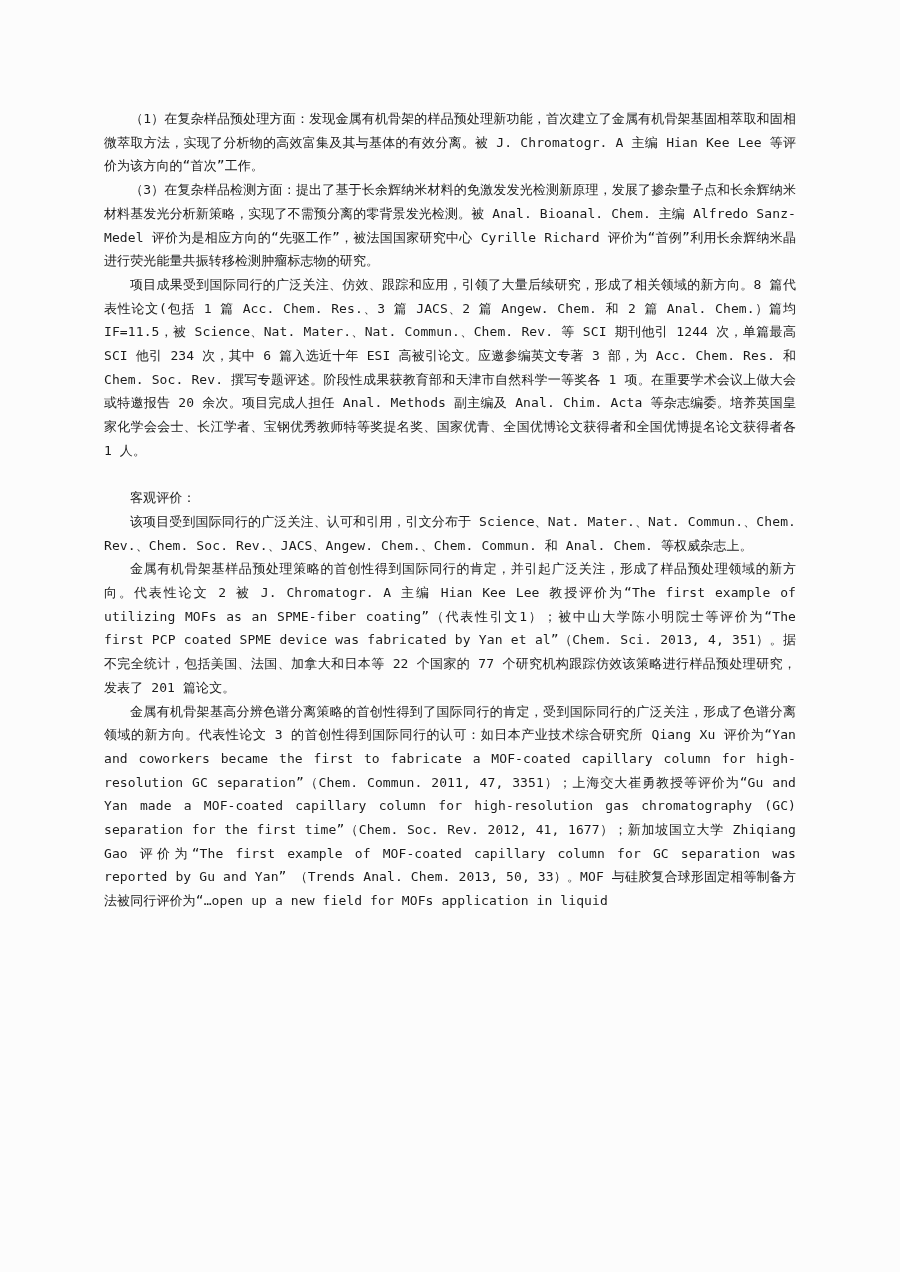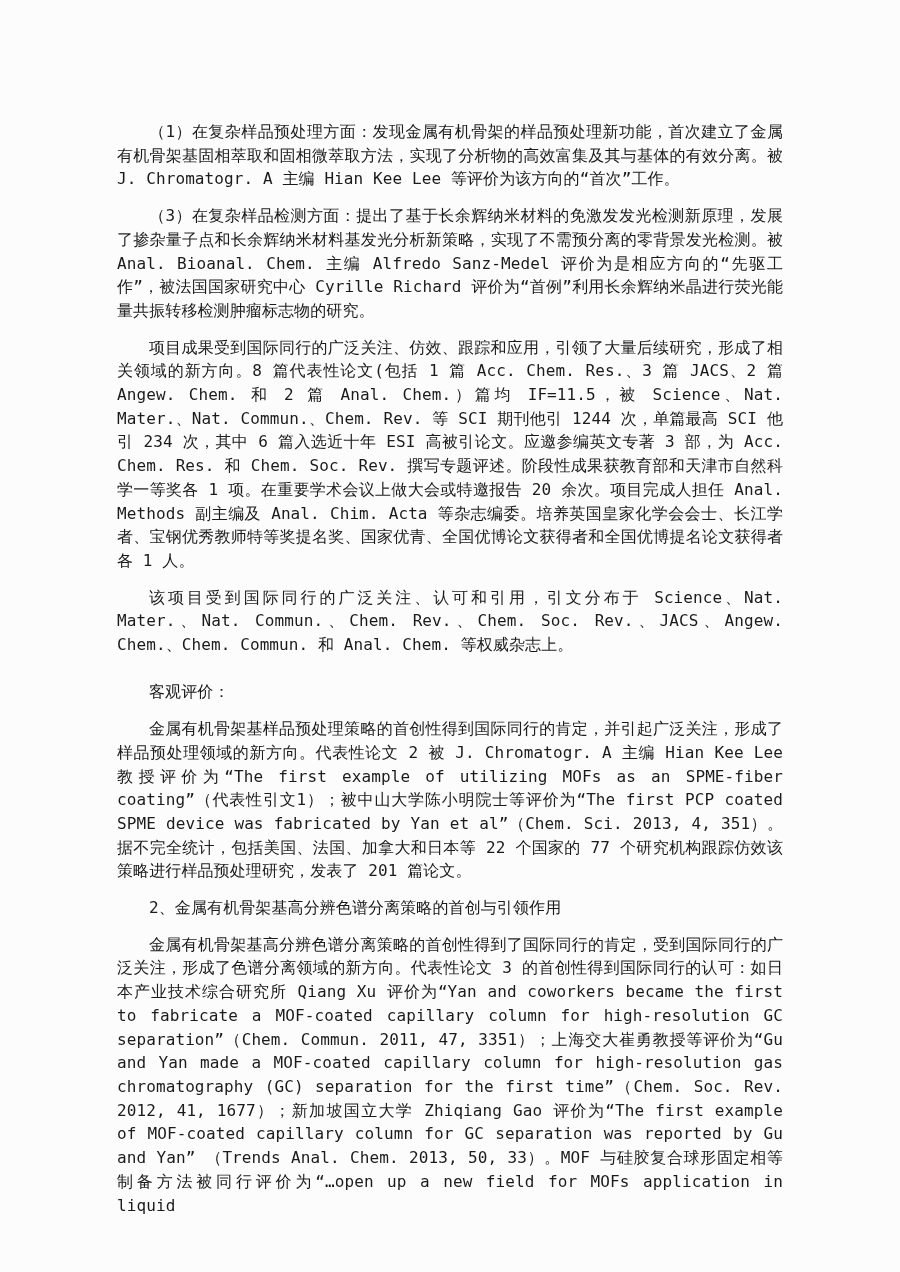--- a/index.html
+++ b/index.html
@@ -15,37 +15,36 @@
     position: relative;
     overflow: hidden;
   }
   .page {
     position: absolute;
     left: 104px;
     top: 107px;
     width: 692px;
   }
   .para {
-    margin: 13px;
-    font-size: 16px;
+    margin: 0;
+    font-size: 13px;
     line-height: 23.7px;
     text-align: justify;
     text-indent: 2em;
     letter-spacing: 0.1px;
     word-break: break-word;
   }
   .gap-before {
     margin-top: 23.7px;
   }
 </style>
 </head>
 <body style="background: rgb(252, 252, 252); color: rgb(27, 27, 27);">
 
 <div class="page">
   <p class="para">（1）在复杂样品预处理方面：发现金属有机骨架的样品预处理新功能，首次建立了金属有机骨架基固相萃取和固相微萃取方法，实现了分析物的高效富集及其与基体的有效分离。被 J. Chromatogr. A 主编 Hian Kee Lee 等评价为该方向的“首次”工作。</p>
   <p class="para">（3）在复杂样品检测方面：提出了基于长余辉纳米材料的免激发发光检测新原理，发展了掺杂量子点和长余辉纳米材料基发光分析新策略，实现了不需预分离的零背景发光检测。被 Anal. Bioanal. Chem. 主编 Alfredo Sanz-Medel 评价为是相应方向的“先驱工作”，被法国国家研究中心 Cyrille Richard 评价为“首例”利用长余辉纳米晶进行荧光能量共振转移检测肿瘤标志物的研究。</p>
   <p class="para">项目成果受到国际同行的广泛关注、仿效、跟踪和应用，引领了大量后续研究，形成了相关领域的新方向。8 篇代表性论文(包括 1 篇 Acc. Chem. Res.、3 篇 JACS、2 篇 Angew. Chem. 和 2 篇 Anal. Chem.）篇均 IF=11.5，被 Science、Nat. Mater.、Nat. Commun.、Chem. Rev. 等 SCI 期刊他引 1244 次，单篇最高 SCI 他引 234 次，其中 6 篇入选近十年 ESI 高被引论文。应邀参编英文专著 3 部，为 Acc. Chem. Res. 和 Chem. Soc. Rev. 撰写专题评述。阶段性成果获教育部和天津市自然科学一等奖各 1 项。在重要学术会议上做大会或特邀报告 20 余次。项目完成人担任 Anal. Methods 副主编及 Anal. Chim. Acta 等杂志编委。培养英国皇家化学会会士、长江学者、宝钢优秀教师特等奖提名奖、国家优青、全国优博论文获得者和全国优博提名论文获得者各 1 人。</p>
+  <p class="para gap-before">客观评价：</p>
   <p class="para">该项目受到国际同行的广泛关注、认可和引用，引文分布于 Science、Nat. Mater.、Nat. Commun.、Chem. Rev.、Chem. Soc. Rev.、JACS、Angew. Chem.、Chem. Commun. 和 Anal. Chem. 等权威杂志上。</p>
-  <p class="para gap-before">客观评价：</p>
   <p class="para">金属有机骨架基样品预处理策略的首创性得到国际同行的肯定，并引起广泛关注，形成了样品预处理领域的新方向。代表性论文 2 被 J. Chromatogr. A 主编 Hian Kee Lee 教授评价为“The first example of utilizing MOFs as an SPME-fiber coating”（代表性引文1）；被中山大学陈小明院士等评价为“The first PCP coated SPME device was fabricated by Yan et al”（Chem. Sci. 2013, 4, 351）。据不完全统计，包括美国、法国、加拿大和日本等 22 个国家的 77 个研究机构跟踪仿效该策略进行样品预处理研究，发表了 201 篇论文。</p>
-  <p class="para">2、金属有机骨架基高分辨色谱分离策略的首创与引领作用</p>
   <p class="para">金属有机骨架基高分辨色谱分离策略的首创性得到了国际同行的肯定，受到国际同行的广泛关注，形成了色谱分离领域的新方向。代表性论文 3 的首创性得到国际同行的认可：如日本产业技术综合研究所 Qiang Xu 评价为“Yan and coworkers became the first to fabricate a MOF-coated capillary column for high-resolution GC separation”（Chem. Commun. 2011, 47, 3351）；上海交大崔勇教授等评价为“Gu and Yan made a MOF-coated capillary column for high-resolution gas chromatography (GC) separation for the first time”（Chem. Soc. Rev. 2012, 41, 1677）；新加坡国立大学 Zhiqiang Gao 评价为“The first example of MOF-coated capillary column for GC separation was reported by Gu and Yan” （Trends Anal. Chem. 2013, 50, 33）。MOF 与硅胶复合球形固定相等制备方法被同行评价为“…open up a new field for MOFs application in liquid</p>
 </div>
 
 </body></html>

